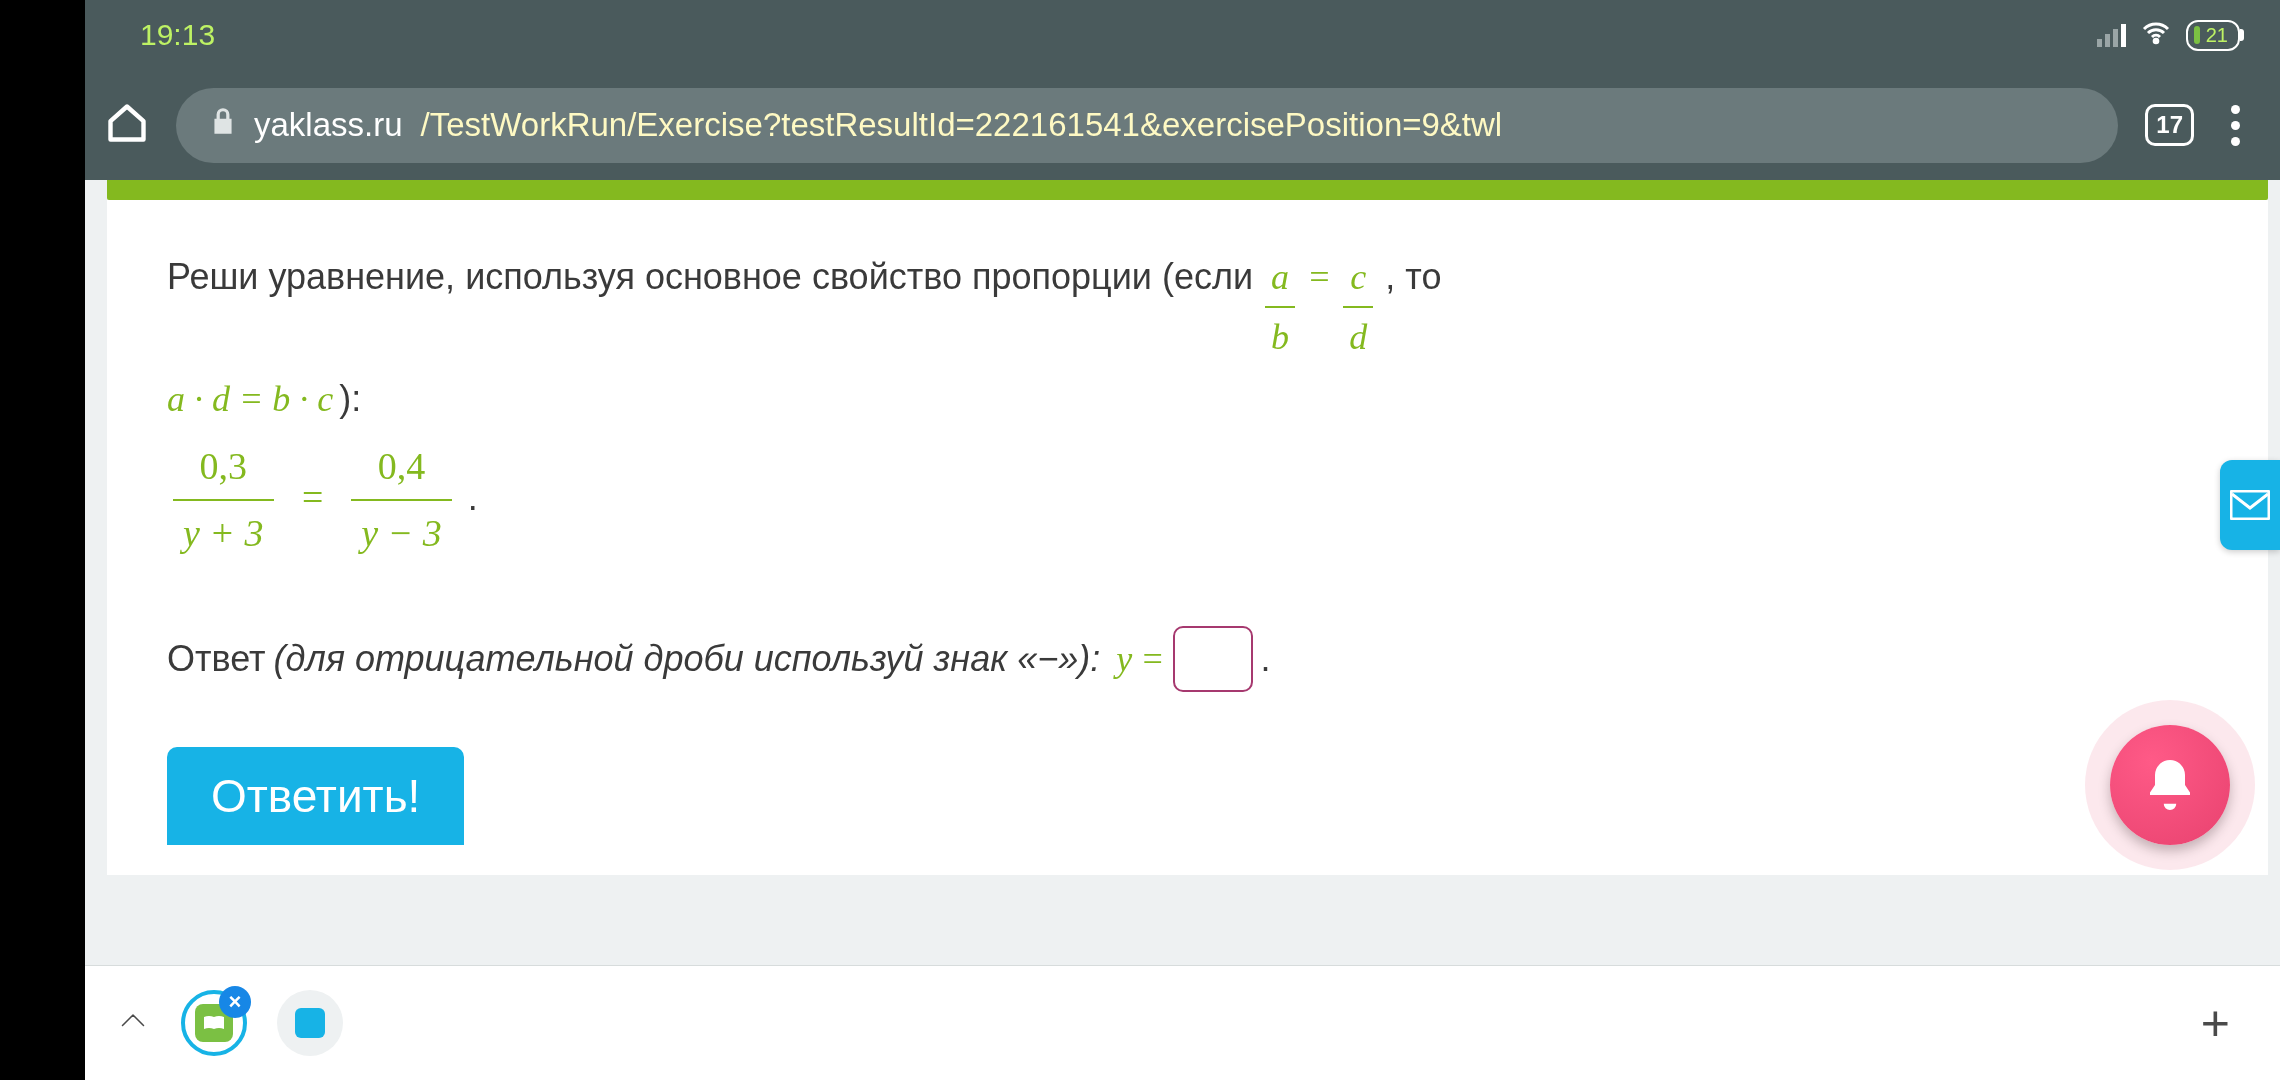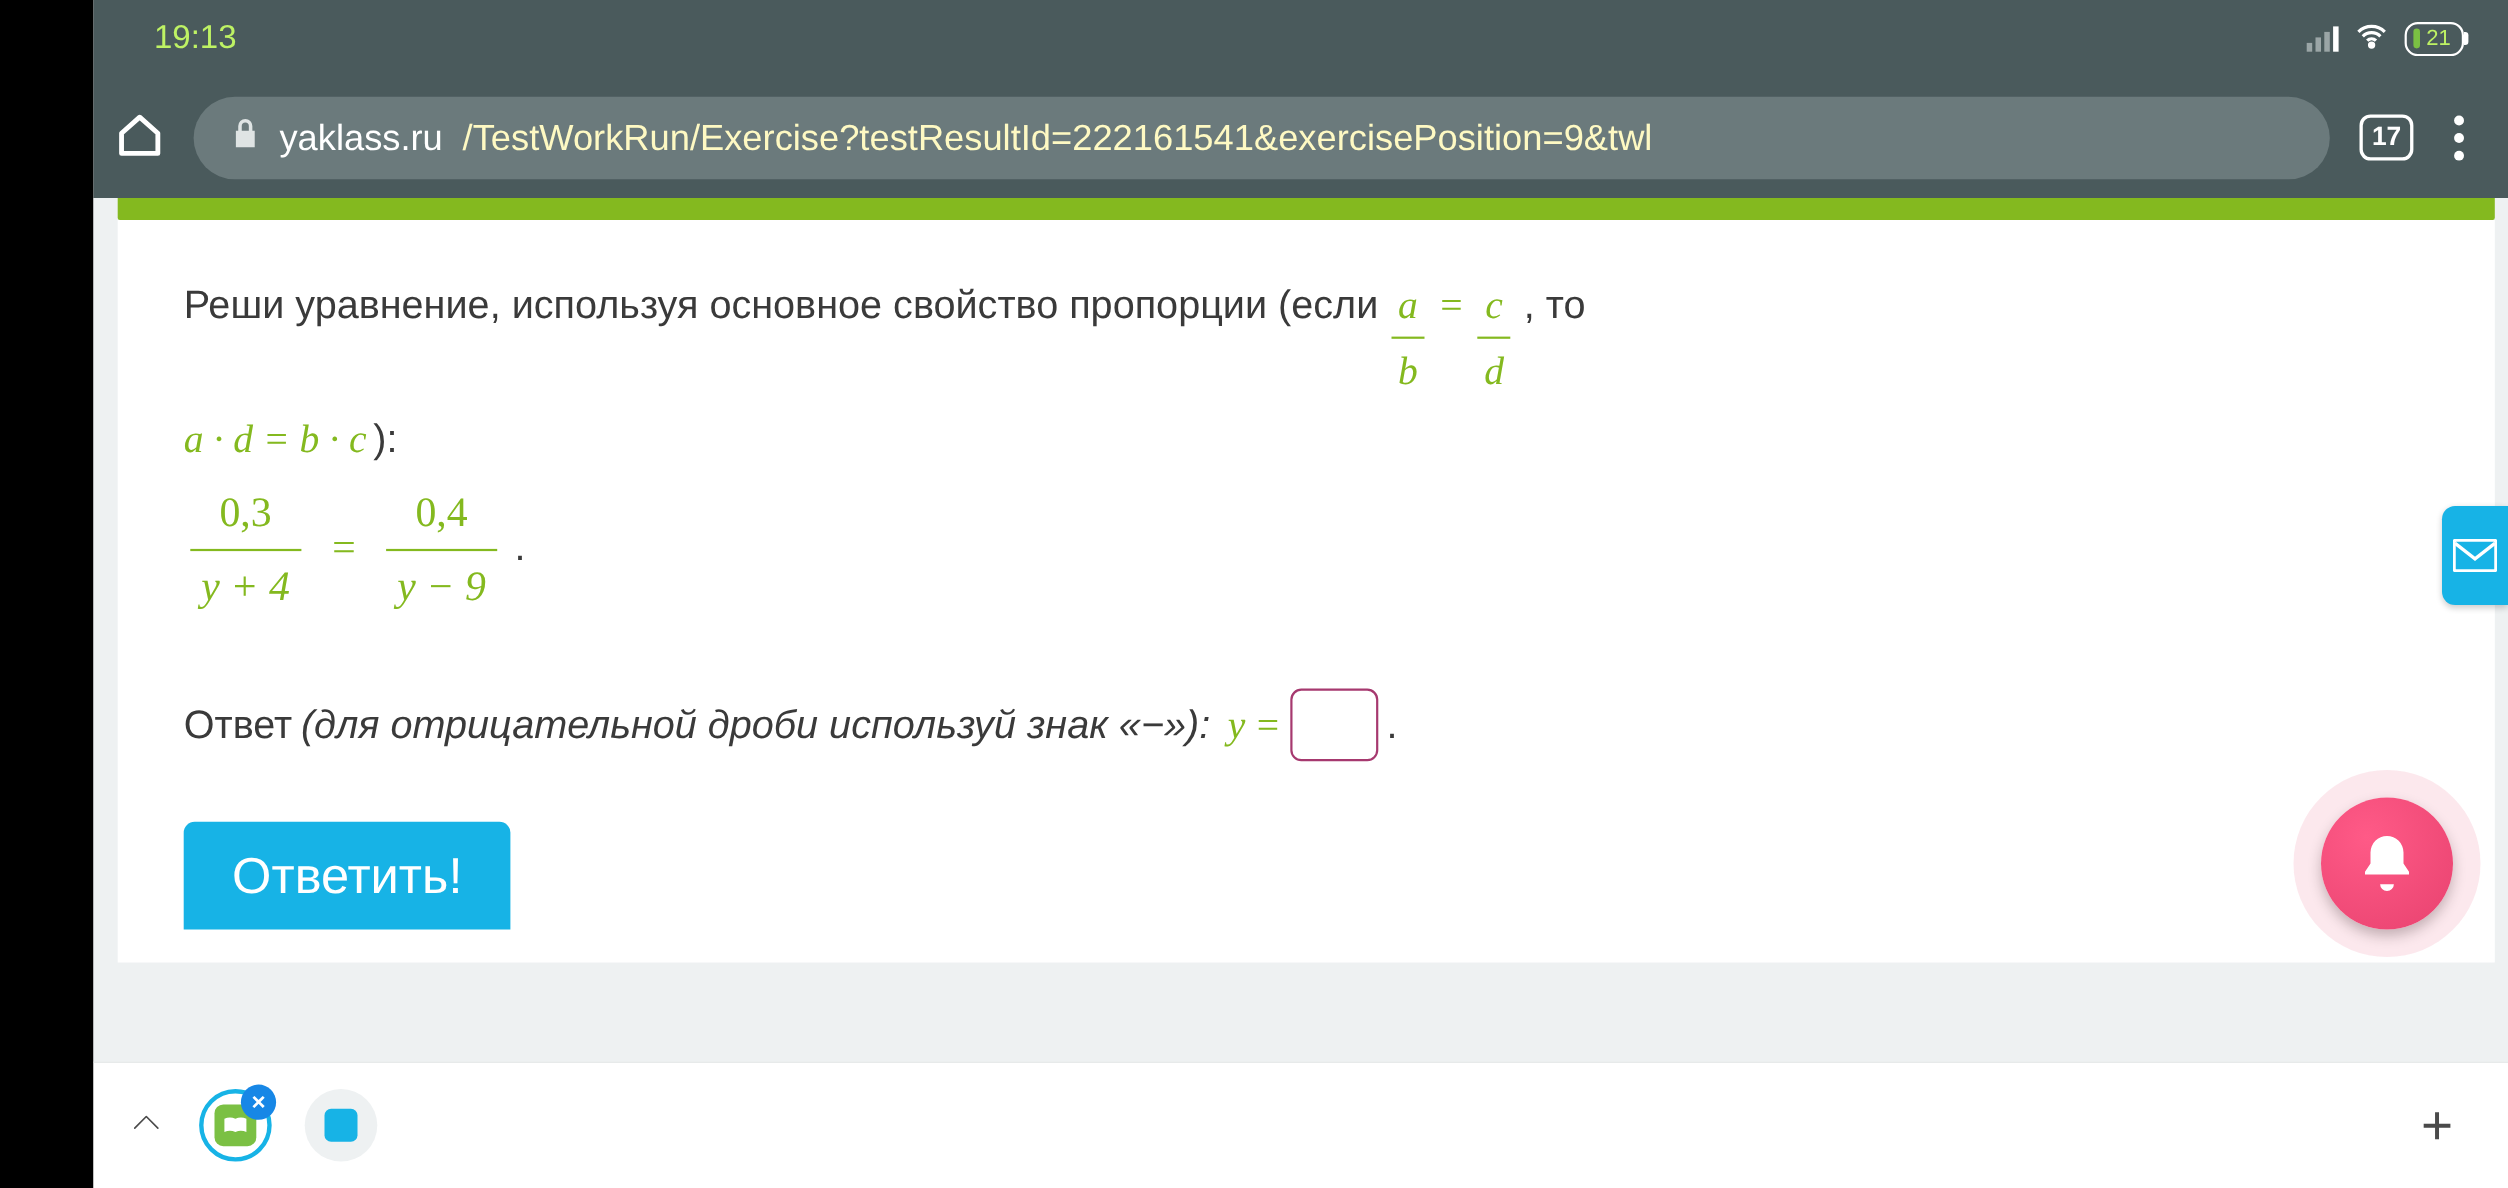--- a/index.html
+++ b/index.html
@@ -151,26 +151,26 @@
         </div>
 
         <div class="eq-line1">
           <span class="math">a · d = b · c</span>
             <span>):</span>
         </div>
 
         <div class="eq-line2">
           <span class="math frac big-frac">
             <span class="num upright">0,3</span>
-            <span class="den">y + 4</span>
+            <span class="den">y + 3</span>
           </span>
           <span class="math" style="font-size:38px; margin:0 10px;">=</span>
           <span class="math frac big-frac">
             <span class="num upright">0,4</span>
-            <span class="den">y − 9</span>
+            <span class="den">y − 3</span>
           </span>
           <span>.</span>
         </div>
       </div>
 
       <div class="answer-row">
         <span>Ответ </span>
         <em>(для отрицательной дроби используй знак «−»):</em>
         <span class="math" style="margin-left:8px;">y</span>
         <span class="math">=</span>

